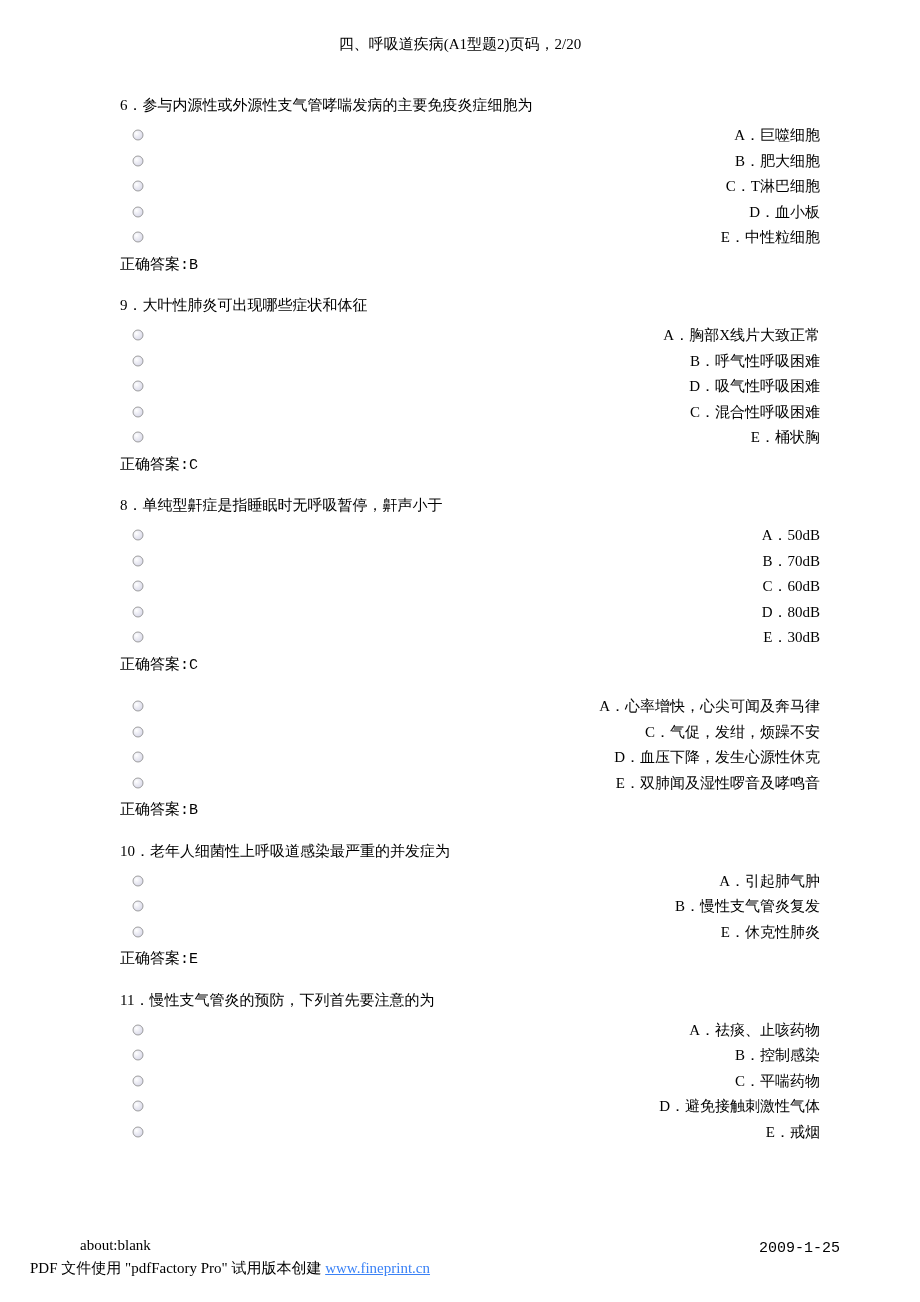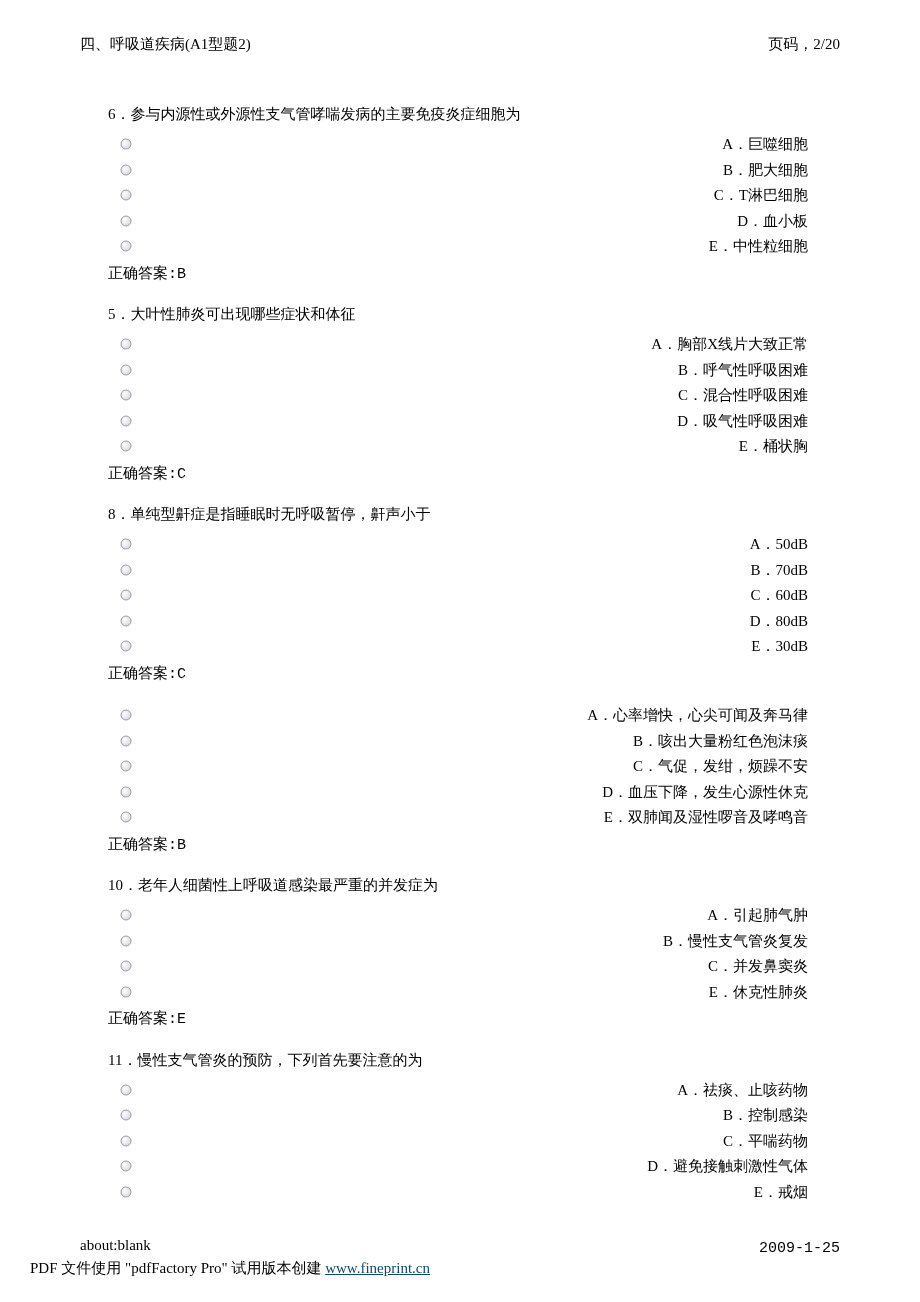--- a/index.html
+++ b/index.html
@@ -11,28 +11,27 @@
       font-size: 15px;
       color: #000;
       position: relative;
     }
     .header-row {
       position: absolute;
       top: 35px;
       left: 80px;
       right: 80px;
       display: flex;
-      justify-content: space-between;
+      justify-content: center;
     }
     .content {
       position: absolute;
       top: 95px;
-      left: 108px;
+      left: 120px;
       width: 700px;
-      margin-top: 9px;
     }
     .question {
       margin-bottom: 18px;
     }
     .q-stem {
       margin-bottom: 8px;
       line-height: 1.4;
     }
     .option-row {
       display: flex;
@@ -66,21 +65,21 @@
       font-size: 15px;
       font-family: Liberation Mono, monospace;
     }
     .watermark {
       position: absolute;
       bottom: 24px;
       left: 30px;
       font-size: 15px;
     }
     .watermark a {
-      color: #0c4a6e;
+      color: #3b82f6;
     }
   </style>
 </head>
 <body>
 
 <div class="header-row">
   <span>四、呼吸道疾病(A1型题2)</span>
   <span>页码，2/20</span>
 </div>
 
@@ -154,21 +153,21 @@
               </radialGradient>
             </defs>
             <circle cx="6" cy="6" r="5" fill="url(#rg)" stroke="#888" stroke-width="0.8"></circle>
           </svg>
         </span>
         <span>E．中性粒细胞</span>
       </div>
       <div class="answer">正确答案:B</div>
     </div>
     <div class="question">
-      <div class="q-stem">5．大叶性肺炎可出现哪些症状和体征</div>
+      <div class="q-stem">9．大叶性肺炎可出现哪些症状和体征</div>
       <div class="option-row">
         <span class="radio-icon">
           <svg viewBox="0 0 12 12" xmlns="http://www.w3.org/2000/svg">
             <defs>
               <radialGradient id="rg" cx="35%" cy="35%" r="70%">
                 <stop offset="0%" stop-color="#fff"></stop>
                 <stop offset="100%" stop-color="#d8d8e8"></stop>
               </radialGradient>
             </defs>
             <circle cx="6" cy="6" r="5" fill="url(#rg)" stroke="#888" stroke-width="0.8"></circle>
@@ -195,35 +194,35 @@
           <svg viewBox="0 0 12 12" xmlns="http://www.w3.org/2000/svg">
             <defs>
               <radialGradient id="rg" cx="35%" cy="35%" r="70%">
                 <stop offset="0%" stop-color="#fff"></stop>
                 <stop offset="100%" stop-color="#d8d8e8"></stop>
               </radialGradient>
             </defs>
             <circle cx="6" cy="6" r="5" fill="url(#rg)" stroke="#888" stroke-width="0.8"></circle>
           </svg>
         </span>
+        <span>D．吸气性呼吸困难</span>
+      </div>
+      <div class="option-row">
+        <span class="radio-icon">
+          <svg viewBox="0 0 12 12" xmlns="http://www.w3.org/2000/svg">
+            <defs>
+              <radialGradient id="rg" cx="35%" cy="35%" r="70%">
+                <stop offset="0%" stop-color="#fff"></stop>
+                <stop offset="100%" stop-color="#d8d8e8"></stop>
+              </radialGradient>
+            </defs>
+            <circle cx="6" cy="6" r="5" fill="url(#rg)" stroke="#888" stroke-width="0.8"></circle>
+          </svg>
+        </span>
         <span>C．混合性呼吸困难</span>
-      </div>
-      <div class="option-row">
-        <span class="radio-icon">
-          <svg viewBox="0 0 12 12" xmlns="http://www.w3.org/2000/svg">
-            <defs>
-              <radialGradient id="rg" cx="35%" cy="35%" r="70%">
-                <stop offset="0%" stop-color="#fff"></stop>
-                <stop offset="100%" stop-color="#d8d8e8"></stop>
-              </radialGradient>
-            </defs>
-            <circle cx="6" cy="6" r="5" fill="url(#rg)" stroke="#888" stroke-width="0.8"></circle>
-          </svg>
-        </span>
-        <span>D．吸气性呼吸困难</span>
       </div>
       <div class="option-row">
         <span class="radio-icon">
           <svg viewBox="0 0 12 12" xmlns="http://www.w3.org/2000/svg">
             <defs>
               <radialGradient id="rg" cx="35%" cy="35%" r="70%">
                 <stop offset="0%" stop-color="#fff"></stop>
                 <stop offset="100%" stop-color="#d8d8e8"></stop>
               </radialGradient>
             </defs>
@@ -328,34 +327,20 @@
           <svg viewBox="0 0 12 12" xmlns="http://www.w3.org/2000/svg">
             <defs>
               <radialGradient id="rg" cx="35%" cy="35%" r="70%">
                 <stop offset="0%" stop-color="#fff"></stop>
                 <stop offset="100%" stop-color="#d8d8e8"></stop>
               </radialGradient>
             </defs>
             <circle cx="6" cy="6" r="5" fill="url(#rg)" stroke="#888" stroke-width="0.8"></circle>
           </svg>
         </span>
-        <span>B．咳出大量粉红色泡沫痰</span>
-      </div>
-      <div class="option-row">
-        <span class="radio-icon">
-          <svg viewBox="0 0 12 12" xmlns="http://www.w3.org/2000/svg">
-            <defs>
-              <radialGradient id="rg" cx="35%" cy="35%" r="70%">
-                <stop offset="0%" stop-color="#fff"></stop>
-                <stop offset="100%" stop-color="#d8d8e8"></stop>
-              </radialGradient>
-            </defs>
-            <circle cx="6" cy="6" r="5" fill="url(#rg)" stroke="#888" stroke-width="0.8"></circle>
-          </svg>
-        </span>
         <span>C．气促，发绀，烦躁不安</span>
       </div>
       <div class="option-row">
         <span class="radio-icon">
           <svg viewBox="0 0 12 12" xmlns="http://www.w3.org/2000/svg">
             <defs>
               <radialGradient id="rg" cx="35%" cy="35%" r="70%">
                 <stop offset="0%" stop-color="#fff"></stop>
                 <stop offset="100%" stop-color="#d8d8e8"></stop>
               </radialGradient>
@@ -403,34 +388,20 @@
             <defs>
               <radialGradient id="rg" cx="35%" cy="35%" r="70%">
                 <stop offset="0%" stop-color="#fff"></stop>
                 <stop offset="100%" stop-color="#d8d8e8"></stop>
               </radialGradient>
             </defs>
             <circle cx="6" cy="6" r="5" fill="url(#rg)" stroke="#888" stroke-width="0.8"></circle>
           </svg>
         </span>
         <span>B．慢性支气管炎复发</span>
-      </div>
-      <div class="option-row">
-        <span class="radio-icon">
-          <svg viewBox="0 0 12 12" xmlns="http://www.w3.org/2000/svg">
-            <defs>
-              <radialGradient id="rg" cx="35%" cy="35%" r="70%">
-                <stop offset="0%" stop-color="#fff"></stop>
-                <stop offset="100%" stop-color="#d8d8e8"></stop>
-              </radialGradient>
-            </defs>
-            <circle cx="6" cy="6" r="5" fill="url(#rg)" stroke="#888" stroke-width="0.8"></circle>
-          </svg>
-        </span>
-        <span>C．并发鼻窦炎</span>
       </div>
       <div class="option-row">
         <span class="radio-icon">
           <svg viewBox="0 0 12 12" xmlns="http://www.w3.org/2000/svg">
             <defs>
               <radialGradient id="rg" cx="35%" cy="35%" r="70%">
                 <stop offset="0%" stop-color="#fff"></stop>
                 <stop offset="100%" stop-color="#d8d8e8"></stop>
               </radialGradient>
             </defs>

